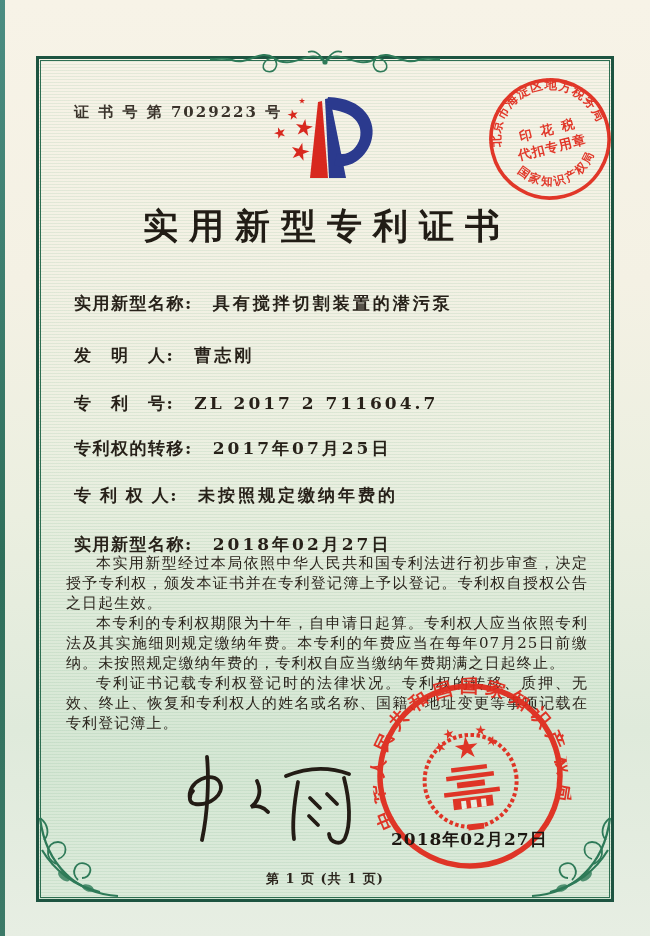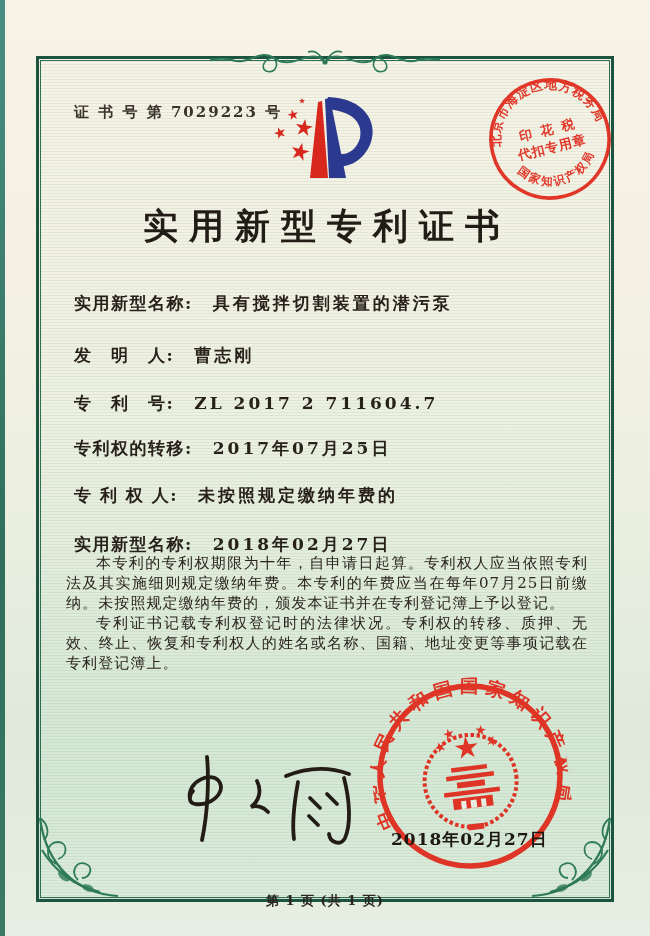--- a/index.html
+++ b/index.html
@@ -30,21 +30,21 @@
   .frow .flabel{letter-spacing:1.5px;margin-right:20px;white-space:pre;}
   .frow .fvalue{letter-spacing:3px;}
   .r0{top:0;} .r1{top:52px;text-align:center;} .r2{top:100px;} .r3{top:145px;} .r4{top:192px;} .r5{top:241px;}
   .bodytext{position:absolute;left:66px;top:553px;width:522px;font-size:15px;
     line-height:20px;letter-spacing:1.1px;text-align:justify;color:#2b251d;font-weight:500;}
   .bodytext p{margin:0;text-indent:2em;}
   .officer{position:absolute;left:80px;top:778px;font-size:17px;font-weight:700;
     color:#231d16;letter-spacing:3px;line-height:31px;}
   .seal-date{position:absolute;left:391px;top:828px;font-size:17px;font-weight:700;
     letter-spacing:1px;color:#1d1812;z-index:6;}
-  .footer{position:absolute;left:0;top:892px;width:650px;text-align:center;
+  .footer{position:absolute;left:0;top:870px;width:650px;text-align:center;
     font-size:13px;letter-spacing:1px;color:#2b251d;font-weight:600;}
   
   .tax-stamp{position:absolute;left:487px;top:76px;width:126px;height:126px;
     transform:rotate(-14deg);opacity:.92;z-index:3;}
   .seal{position:absolute;left:372px;top:678px;width:196px;height:196px;
     transform:rotate(-7deg);opacity:.93;z-index:5;}
   .logo{position:absolute;left:262px;top:84px;width:122px;height:102px;z-index:2;}
   .signature{position:absolute;left:162px;top:748px;width:195px;height:100px;z-index:4;}
   .stamp-text{fill:#e0281a;font-family:"DejaVu Serif","Liberation Serif",serif;font-weight:700;}
 </style>
@@ -149,21 +149,22 @@
     </div>
     <div class="frow r4">
       <span class="flabel">专 利 权 人:</span><span class="fvalue">未按照规定缴纳年费的</span>
     </div>
     <div class="frow r5">
       <span class="flabel">实用新型名称:</span><span class="fvalue">2018年02月27日</span>
     </div>
   </div>
 
   <div class="bodytext">
-    <p>本专利的专利权期限为十年，自申请日起算。专利权人应当依照专利法及其实施细则规定缴纳年费。本专利的年费应当在每年07月25日前缴纳。未按照规定缴纳年费的，颁发本证书并在专利登记簿上予以登记。</p>
+    <p>本实用新型经过本局依照中华人民共和国专利法进行初步审查，决定授予专利权，颁发本证书并在专利登记簿上予以登记。专利权自授权公告之日起生效。</p>
+    <p>本专利的专利权期限为十年，自申请日起算。专利权人应当依照专利法及其实施细则规定缴纳年费。本专利的年费应当在每年07月25日前缴纳。未按照规定缴纳年费的，专利权自应当缴纳年费期满之日起终止。</p>
     <p>专利证书记载专利权登记时的法律状况。专利权的转移、质押、无效、终止、恢复和专利权人的姓名或名称、国籍、地址变更等事项记载在专利登记簿上。</p>
   </div>
 
 
   <svg class="signature" viewBox="0 0 195 100">
     <g fill="none" stroke="#231c15" stroke-width="3.8" stroke-linecap="round">
       <path d="M28,52 C24,32 52,22 58,35 C63,46 48,58 33,56 C27,55 26,48 31,43"></path>
       <path d="M45,9 C47,30 46,64 40,92"></path>
       <path d="M95,33 C100,43 97,53 89,59 C95,57 102,59 106,64"></path>
       <path d="M124,28 C146,19 168,19 187,26"></path>

